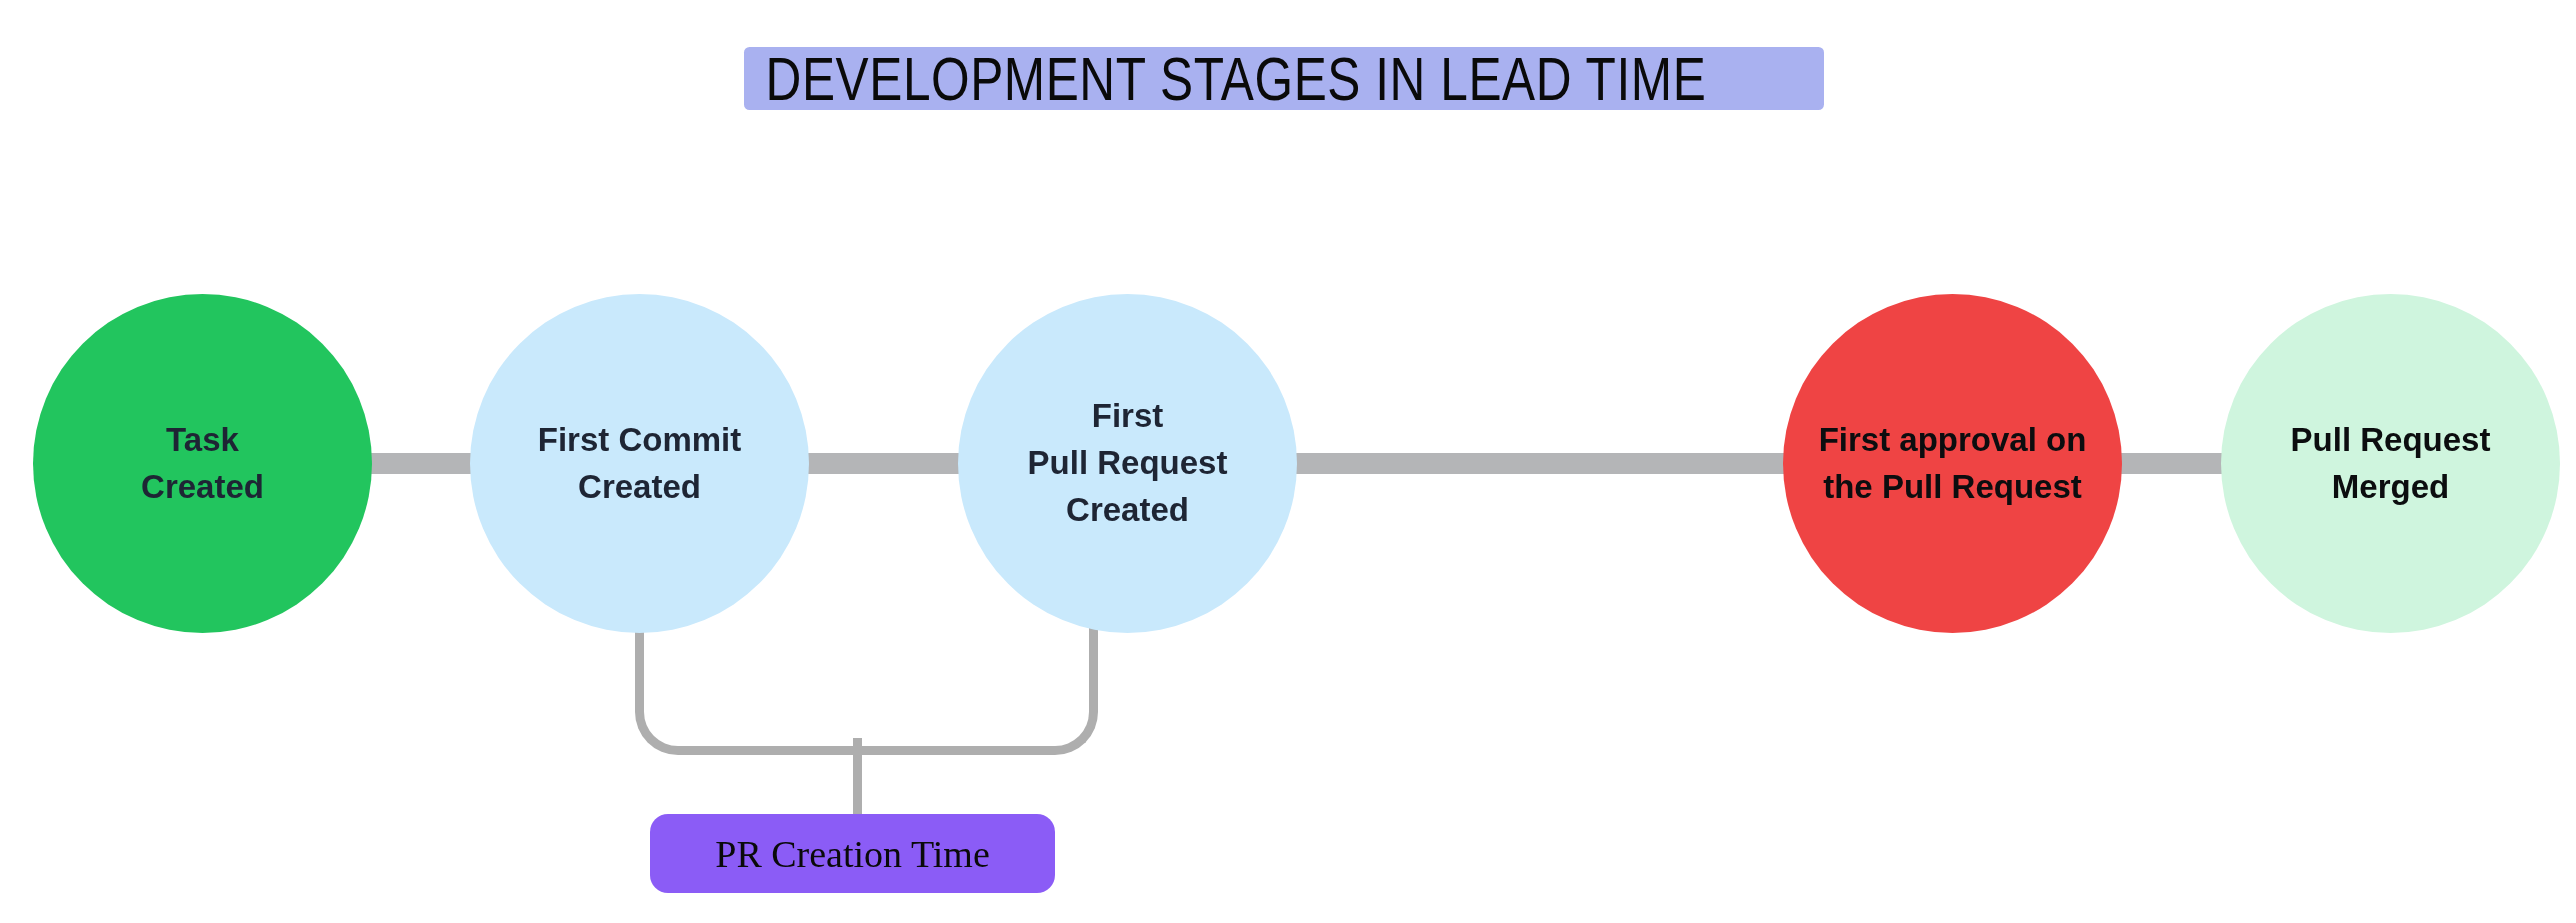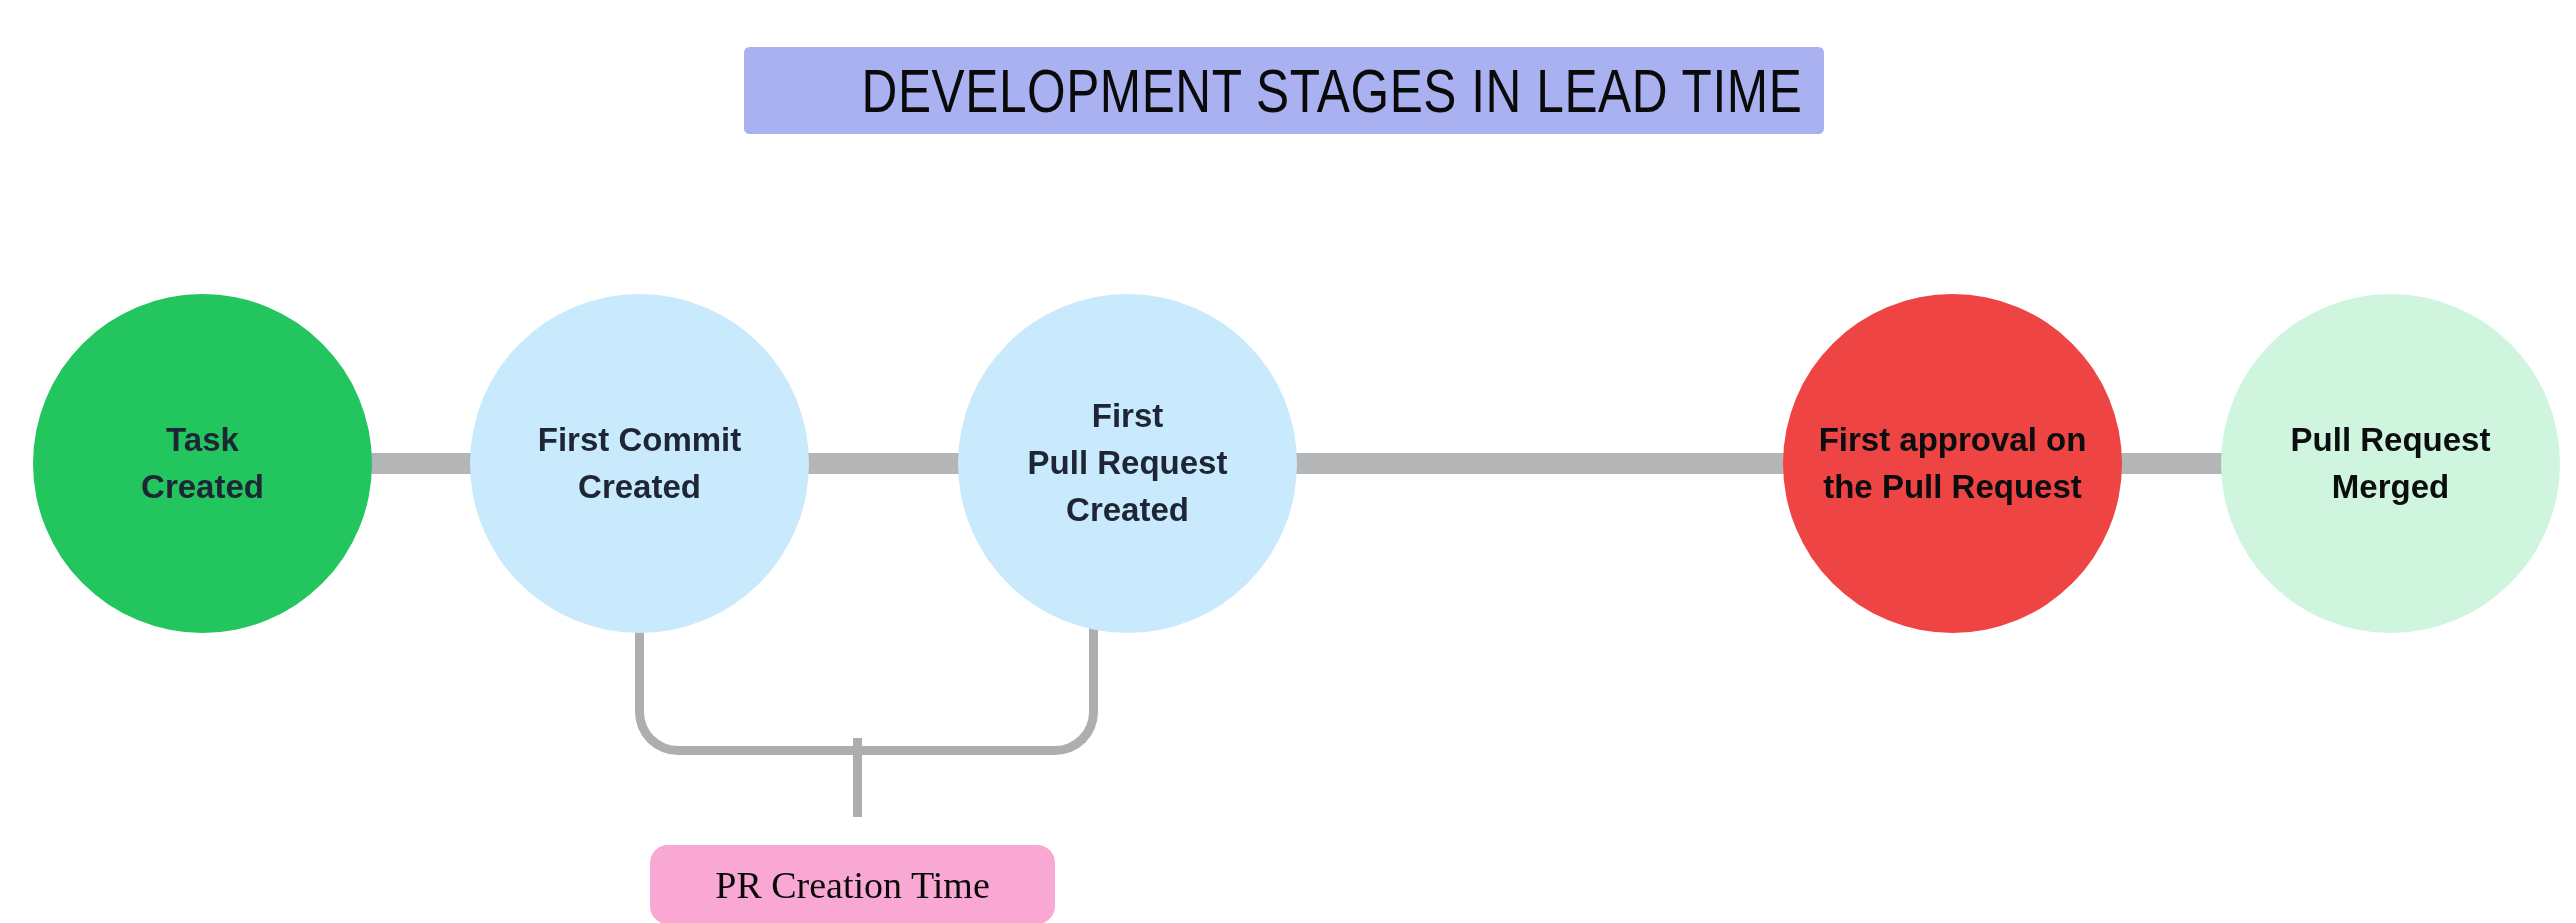--- a/index.html
+++ b/index.html
@@ -9,23 +9,23 @@
     height: 923px;
     background: #ffffff;
     overflow: hidden;
     font-family: "Liberation Sans", "DejaVu Sans", sans-serif;
   }
 
   
   .title-banner {
     position: absolute;
     left: 744px; top: 47px;
-    width: 1080px; height: 87px;
+    width: 1080px; height: 63px;
     border-radius: 5.5px;
-    display: flex; align-items: center; justify-content: flex-start;
+    display: flex; align-items: center; justify-content: flex-end;
   }
   .title-text {
     color: #0a0a0a;
     font-size: 62px;
     font-weight: 400;
     letter-spacing: 0.7px;
     white-space: nowrap;
     transform: scaleX(0.80);
   }
 
@@ -129,16 +129,16 @@
 
   <div class="stage-node n6" style="background-color: rgb(207, 245, 222); color: rgb(12, 13, 15);">
     <span class="stage-label">Pull Request
 Merged</span>
   </div>
 
   <div class="bracket" style="border-color: rgb(174, 174, 174);"></div>
 
   <div class="bracket-stem" style="background-color: rgb(174, 174, 174);"></div>
 
-  <div class="bracket-label" style="background-color: #f9a8d4; margin-top: 31px;">PR Creation Time</div>
+  <div class="bracket-label" style="background-color: #8b5cf6;">PR Creation Time</div>
 
 </div>
 
 
 </body></html>

